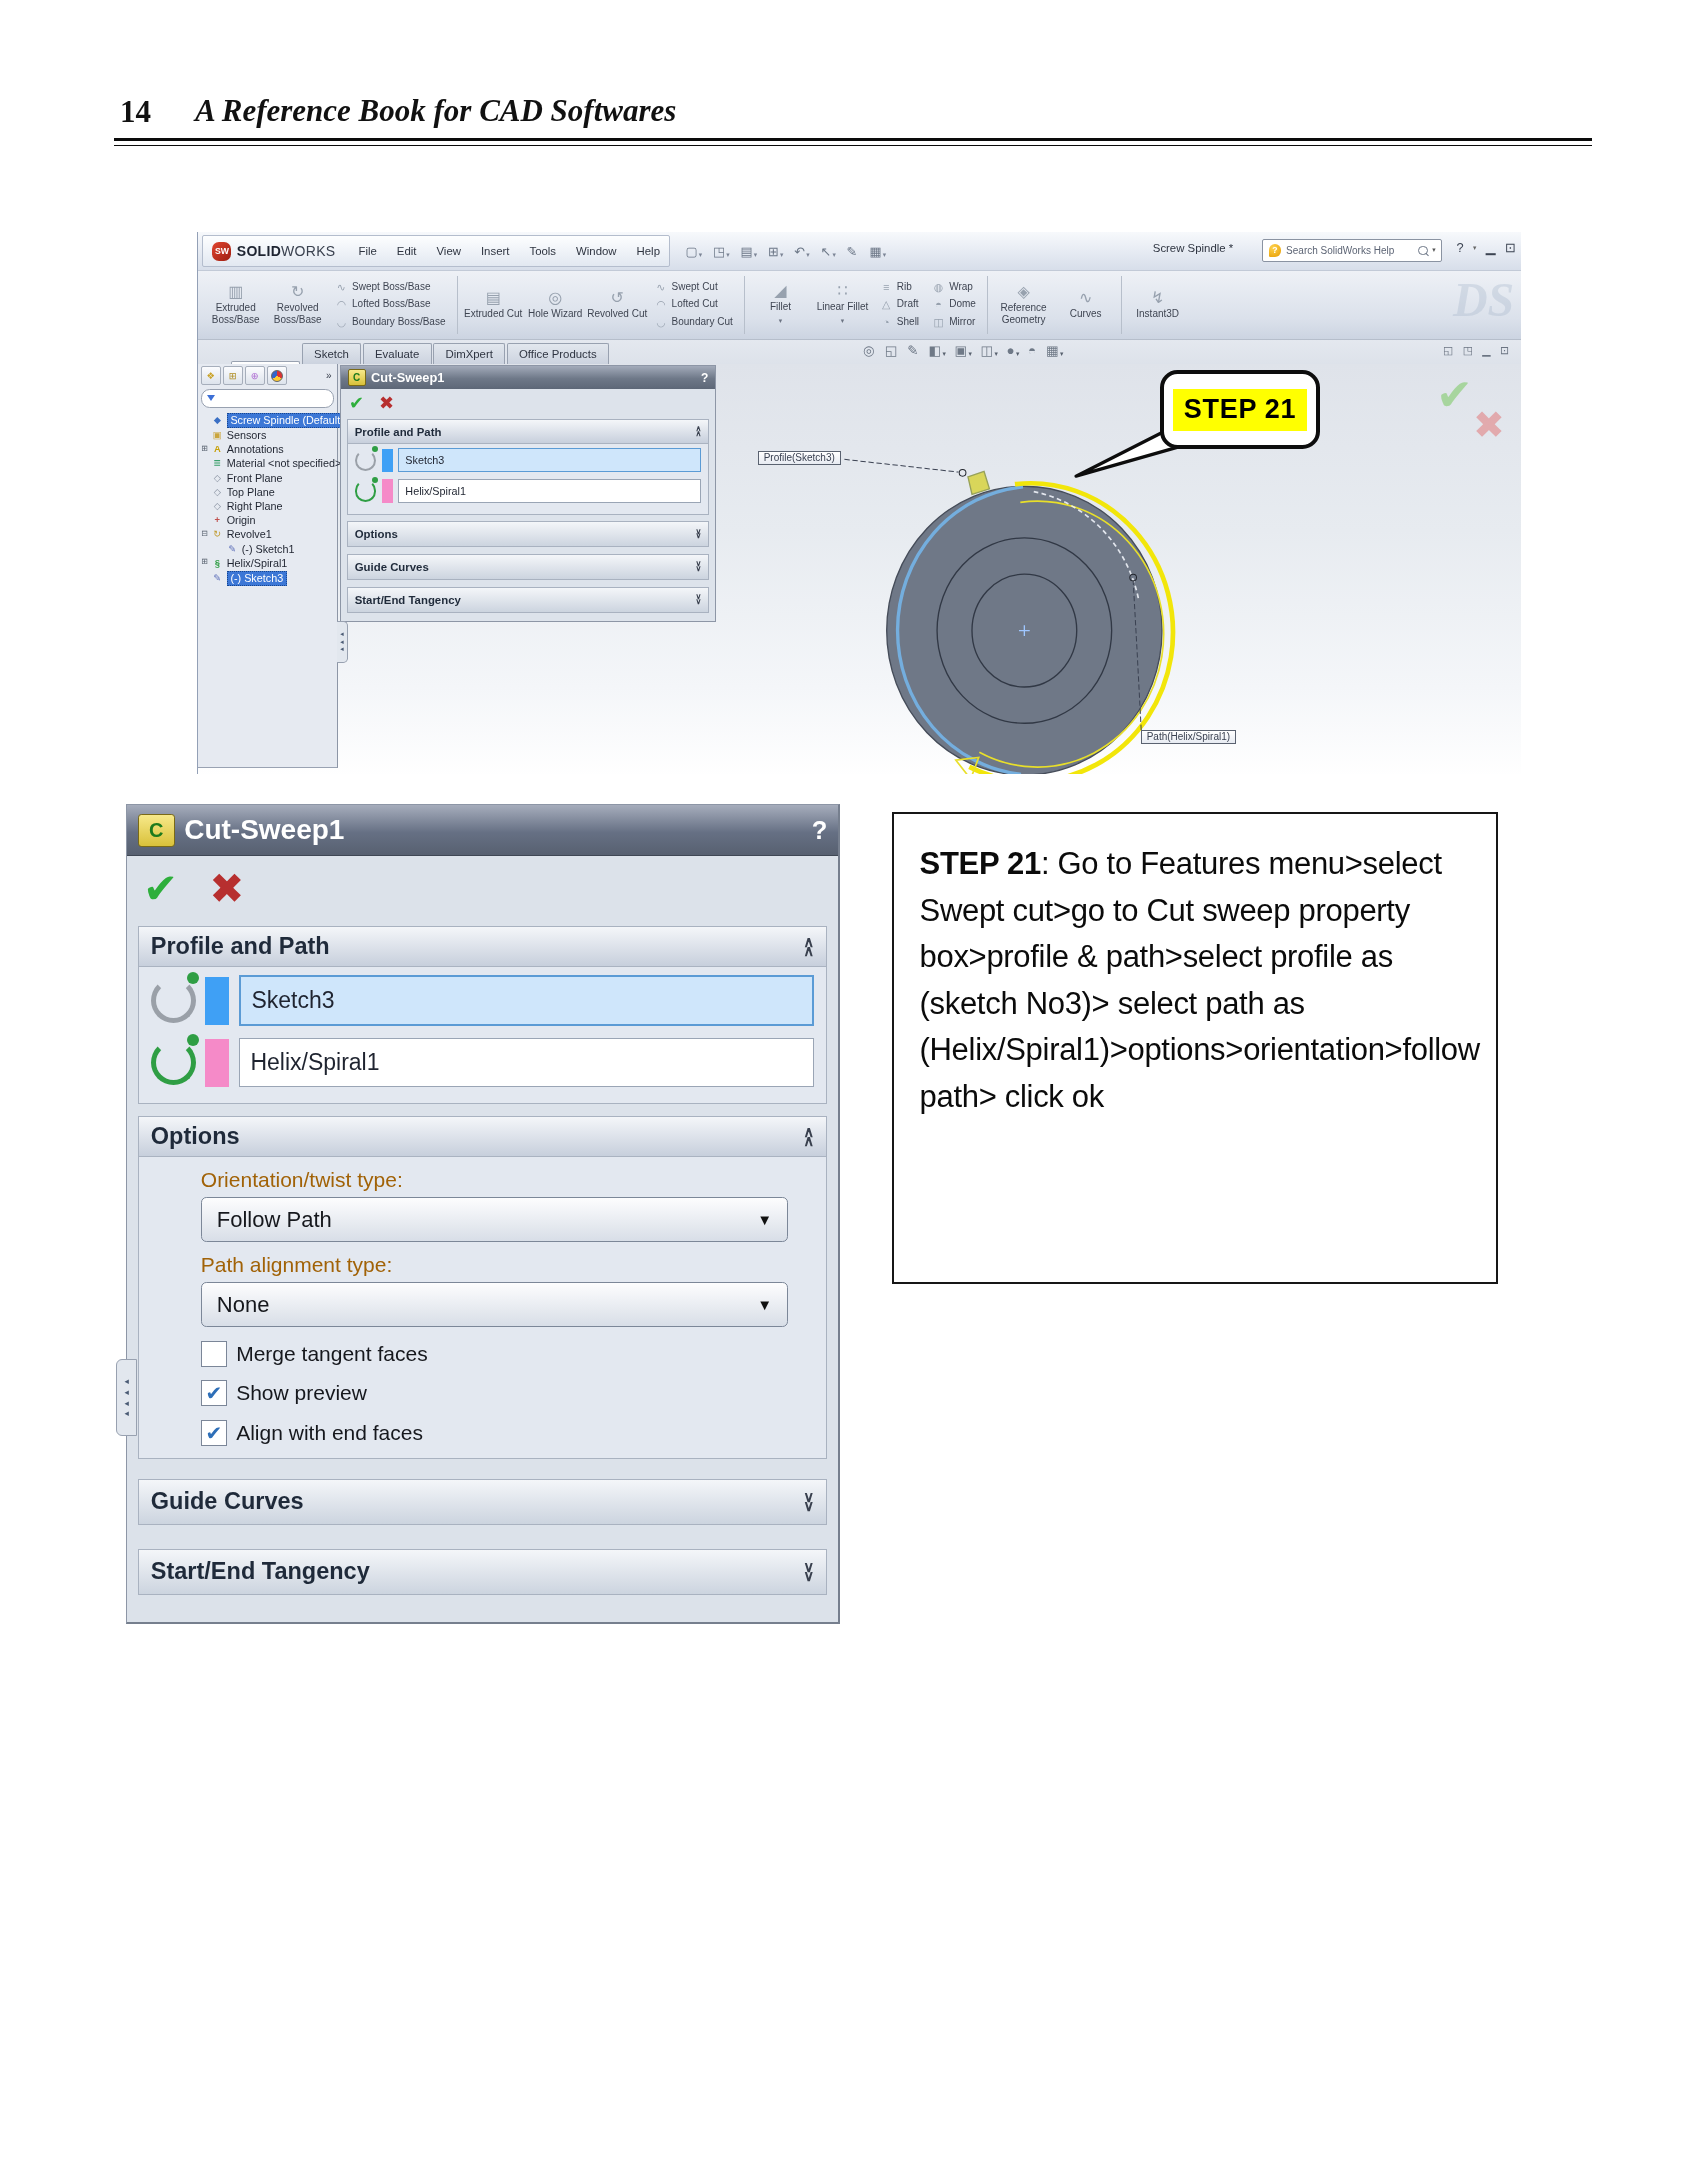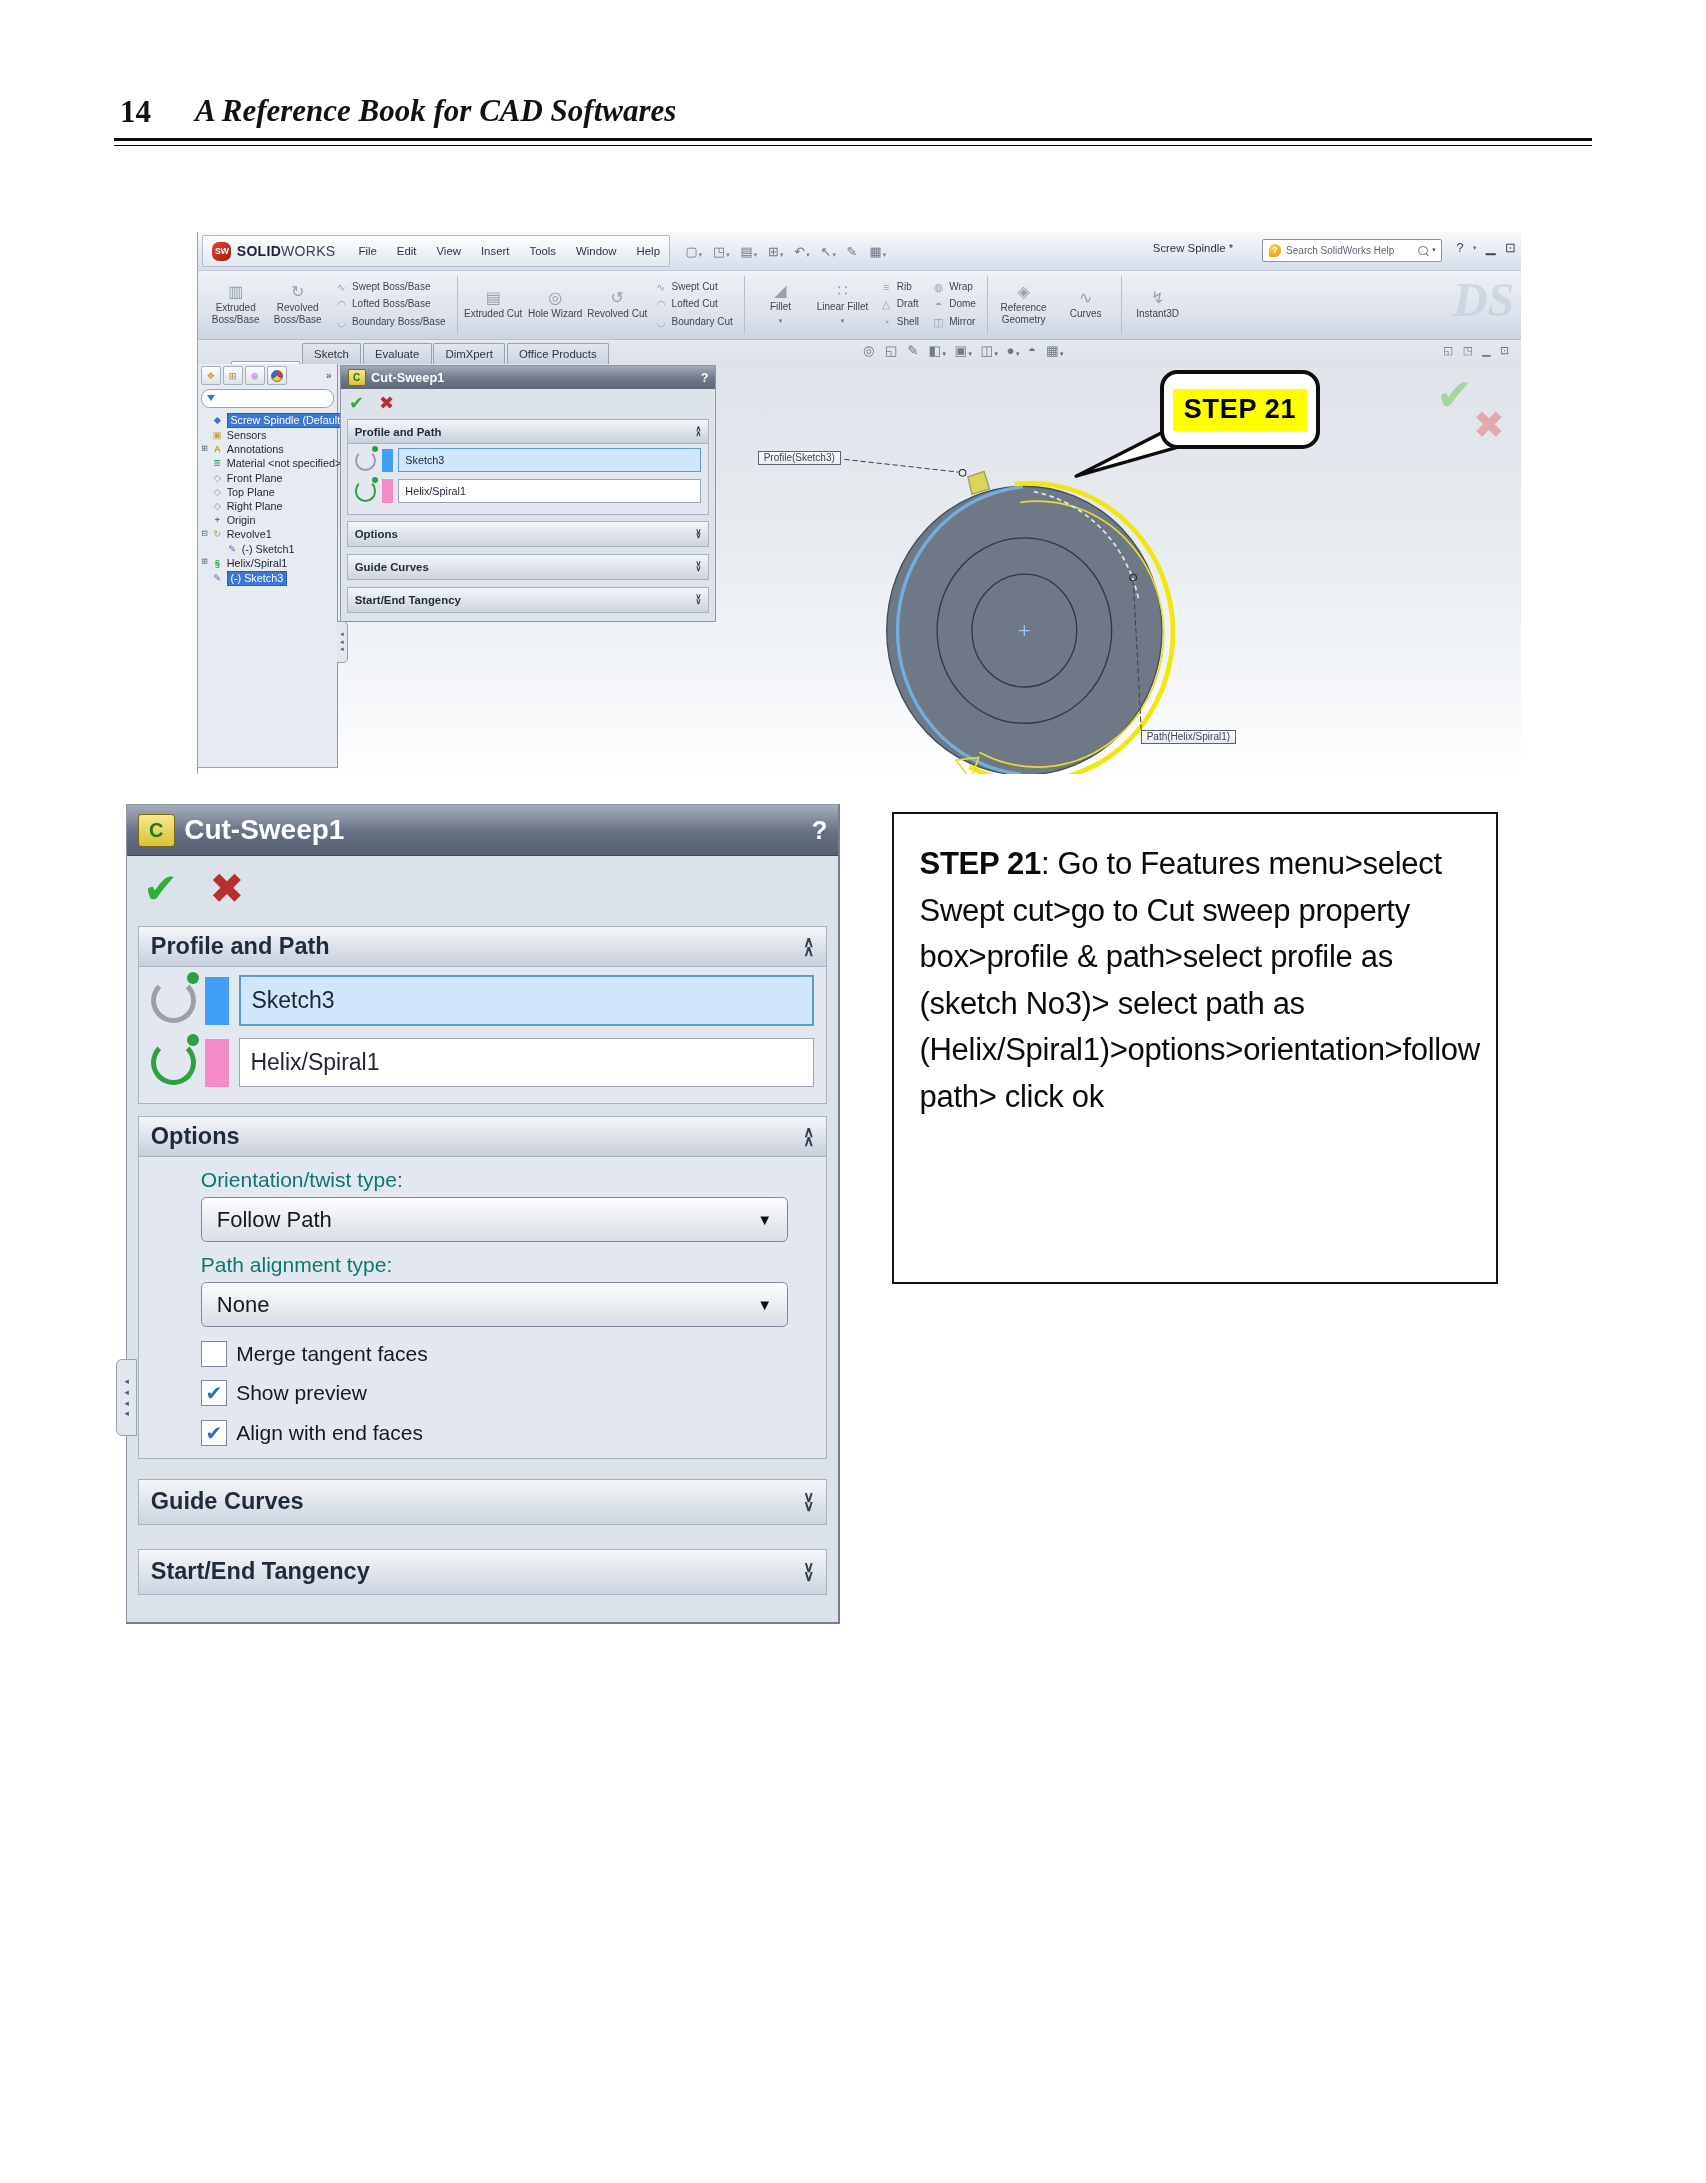--- a/index.html
+++ b/index.html
@@ -143,21 +143,21 @@
   .bchev{display:flex;flex-direction:column;align-items:center;font-size:15px;line-height:8.7px;color:#39404e;}
   .bfieldrow{display:flex;align-items:center;gap:9.4px;padding:8px 12px 4px;}
   .bfico{width:35px;height:35px;border:5.4px solid #9aa0a8;border-radius:50%;border-top-color:transparent;position:relative;flex:none;}
   .bfico::after{content:"";position:absolute;width:12px;height:12px;border-radius:50%;background:#2f9e44;right:-8px;top:-10.8px;}
   .bfico.path{border-color:#2f9e44;border-top-color:transparent;}
   .bstrip{width:24px;height:48px;flex:none;}
   .bfield{flex:1;height:47px;border:1.3px solid #9aa5b5;background:#fff;display:flex;align-items:center;
     padding:0 10.8px;font-size:23px;color:#1f2430;}
   .bfield.sel{background:#cfe6fb;border:2px solid #5b9bd5;}
   .bpad{height:12px;}
-  .opt-label{margin:10.8px 0 5.4px 62px;font-size:21px;color:#0f766e;}
+  .opt-label{margin:10.8px 0 5.4px 62px;font-size:21px;color:#a16207;}
   .dd{margin:0 38px 5.4px 62px;height:43px;border:1.3px solid #7c8798;border-radius:5.4px;
     background:linear-gradient(#fdfdfe,#d8dee7);display:flex;align-items:center;padding:0 15px;font-size:22px;color:#16181d;}
   .dd .ddcaret{margin-left:auto;font-size:15px;color:#111;}
   .opt-check{display:flex;align-items:center;gap:9.4px;margin:13.4px 0 0 62px;}
   .cbox{width:24px;height:24px;border:1.3px solid #7b8698;background:#fff;display:grid;place-items:center;
     font-size:20px;color:#2e6fb8;line-height:20px;}
   .cbox.checked::after{content:"✔";}
   .cblabel{font-size:21px;color:#16181d;}
   .bsecbar{margin:20px 10.8px 0;height:44px;border:0.7px solid #a9b2c0;background:linear-gradient(#f4f6f9,#ccd4df);
     display:flex;align-items:center;justify-content:space-between;padding:0 12px;font-size:23.5px;font-weight:bold;color:#1f2a3a;}

